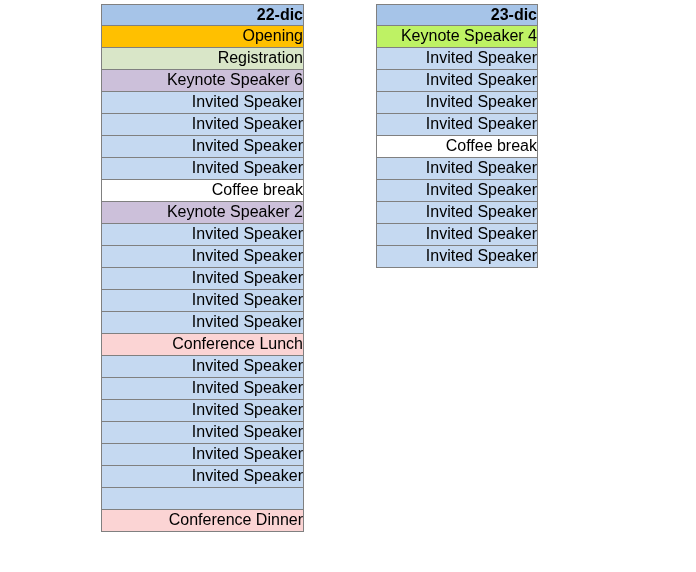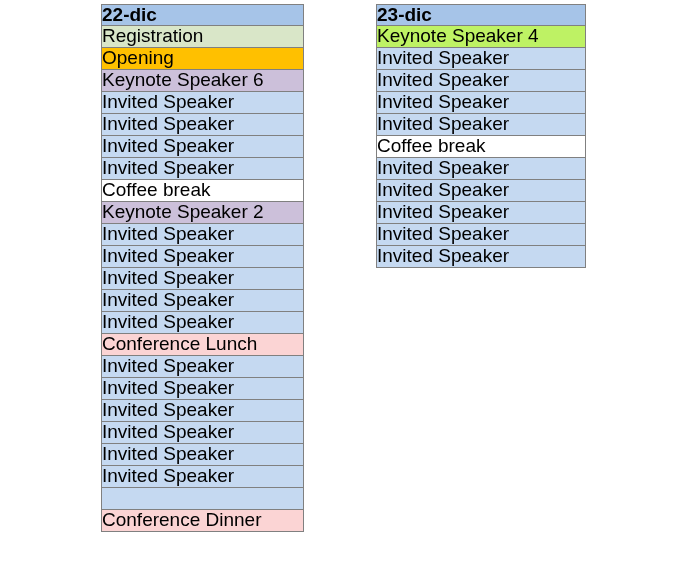--- a/index.html
+++ b/index.html
@@ -19,51 +19,51 @@
     left: 0;
     top: 0;
     width: 696px;
     height: 572px;
   }
   .day-column {
     position: absolute;
     top: 4px;
   }
   #col-0 { left: 101px; width: 203px; }
-  #col-1 { left: 376px; width: 210px; }
+  #col-1 { left: 376px; width: 162px; }
 
   .cell {
     box-sizing: border-box;
     border: 1px solid #808080;
     border-top: none;
     height: 22px;
     line-height: 20px;
-    text-align: left;
-    font-size: 19px;
+    text-align: right;
+    font-size: 16px;
     color: #000000;
     white-space: nowrap;
     overflow: hidden;
   }
   .cell.header {
     border-top: 1px solid #808080;
     font-weight: bold;
     background: #a6c4e8;
   }
   .cell.blank {
     background: #ffffff;
   }
 </style>
 </head>
 <body>
 
 <div class="schedule-wrap">
   <div class="day-column" id="col-0">
       <div class="cell header" style="background: rgb(166, 196, 232);">22-dic</div>
+      <div class="cell" style="background: rgb(255, 192, 0);">Opening</div>
       <div class="cell" style="background: rgb(217, 230, 200);">Registration</div>
-      <div class="cell" style="background: rgb(255, 192, 0);">Opening</div>
       <div class="cell" style="background: rgb(204, 192, 218);">Keynote Speaker 6</div>
       <div class="cell" style="background: rgb(197, 217, 241);">Invited Speaker</div>
       <div class="cell" style="background: rgb(197, 217, 241);">Invited Speaker</div>
       <div class="cell" style="background: rgb(197, 217, 241);">Invited Speaker</div>
       <div class="cell" style="background: rgb(197, 217, 241);">Invited Speaker</div>
       <div class="cell" style="background: rgb(255, 255, 255);">Coffee break</div>
       <div class="cell" style="background: rgb(204, 192, 218);">Keynote Speaker 2</div>
       <div class="cell" style="background: rgb(197, 217, 241);">Invited Speaker</div>
       <div class="cell" style="background: rgb(197, 217, 241);">Invited Speaker</div>
       <div class="cell" style="background: rgb(197, 217, 241);">Invited Speaker</div>

